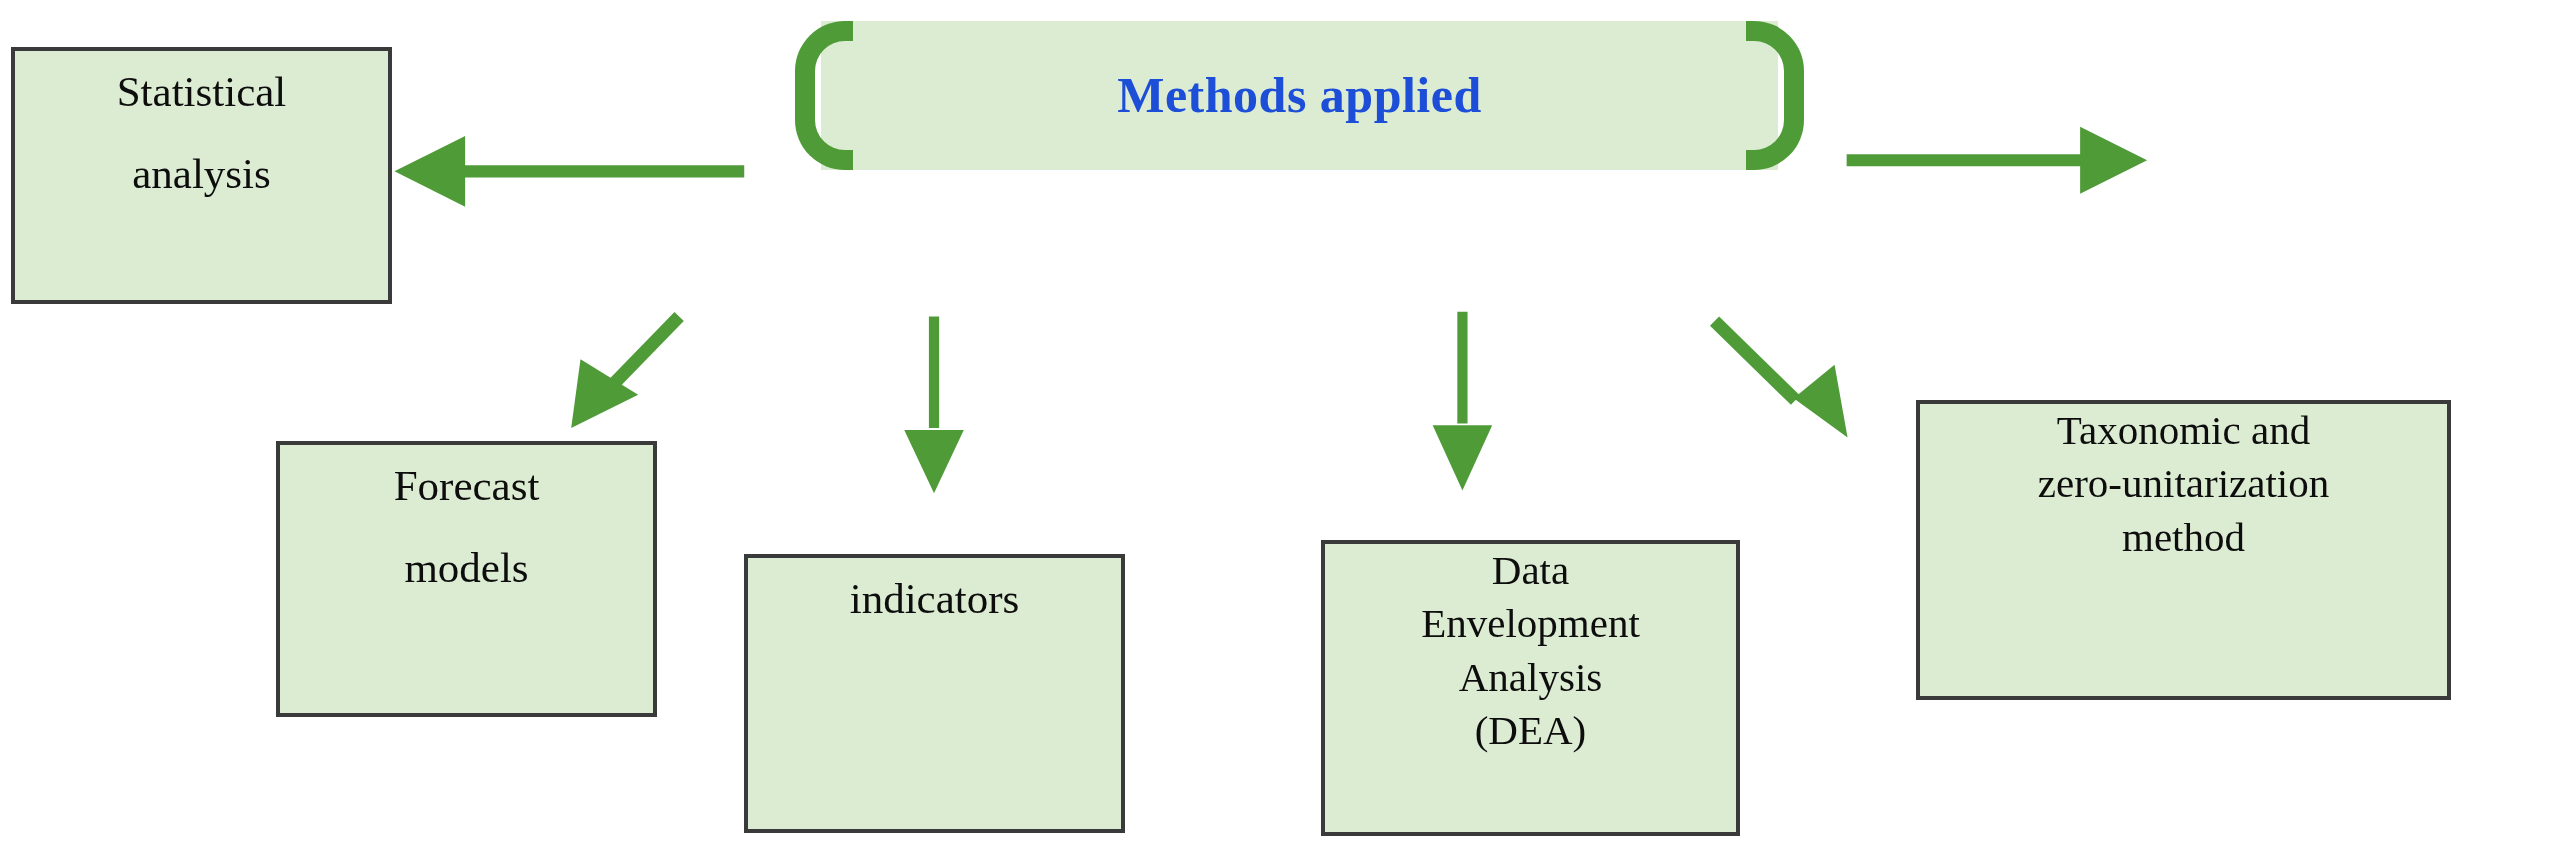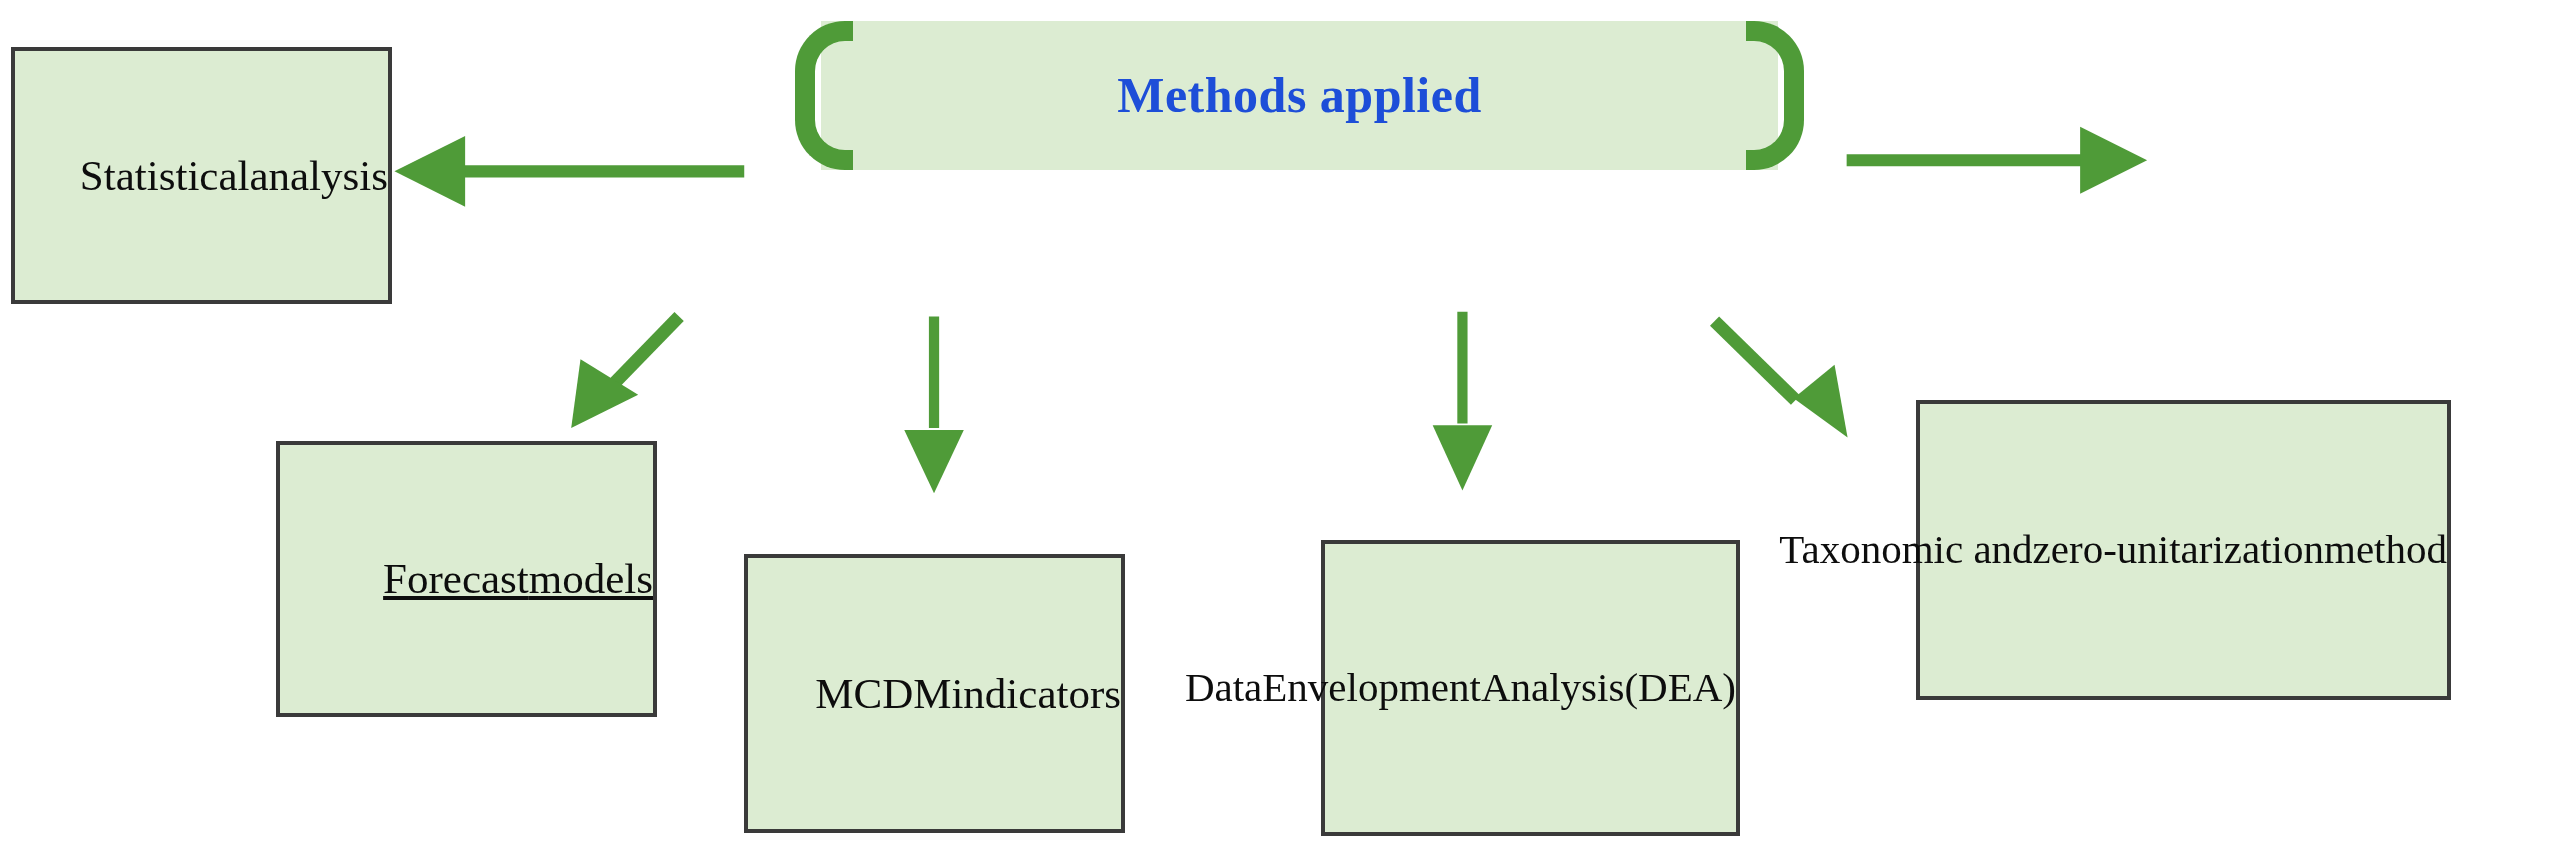--- a/index.html
+++ b/index.html
@@ -27,22 +27,23 @@
     pointer-events: none;
   }
 
   
   .node-box {
     position: absolute;
     box-sizing: border-box;
     background: #dcecd2;
     border: 4.7px solid #3a3a3a;
     display: flex;
+    flex-direction: column;
     align-items: center;
-    justify-content: flex-end;
+    justify-content: flex-start;
     color: #0d0d0d;
     text-align: center;
     line-height: 1.9;
   }
   .node-box .line {
     display: block;
     white-space: nowrap;
   }
 
   
@@ -93,21 +94,21 @@
     justify-content: center;
     font-weight: bold;
     font-size: 50px;
     color: #1d4ed8;
     letter-spacing: 0.5px;
   }
 
   
   #box-statistical-analysis { left: 11px;   top: 47px;  width: 381px;  height: 257px; font-size: 43px; }
   #box-composite-indicators { left: 2184px; top: 47px;  width: 372px;  height: 282px; font-size: 43px; }
-  #box-forecast-models      { left: 276px;  top: 441px; width: 381px;  height: 276px; font-size: 43px; text-decoration: underline; }
+  #box-forecast-models      { left: 276px;  top: 441px; width: 381px;  height: 276px; font-size: 43px; }
   #box-mcdm-techniques      { left: 744px;  top: 554px; width: 381px;  height: 279px; font-size: 43px; }
   #box-dea                  { left: 1321px; top: 540px; width: 419px;  height: 296px; font-size: 41px; line-height: 1.28; }
   #box-taxonomic            { left: 1916px; top: 400px; width: 535px;  height: 300px; font-size: 41px; line-height: 1.35; }
 
   #box-dea .line,
   #box-taxonomic .line { line-height: 1.3; }
 </style>
 </head>
 <body>
 
@@ -158,21 +159,20 @@
     <span class="line">analysis</span>
   </div>
 
 
   <div id="box-forecast-models" class="node-box">
     <span class="line">Forecast</span>
     <span class="line">models</span>
   </div>
 
   <div id="box-mcdm-techniques" class="node-box">
-    <span class="line">MCDM</span>
     <span class="line">indicators</span>
   </div>
 
   <div id="box-taxonomic" class="node-box">
     <span class="line">Taxonomic and</span>
     <span class="line">zero-unitarization</span>
     <span class="line">method</span>
   </div>
 
   <div id="box-dea" class="node-box">

